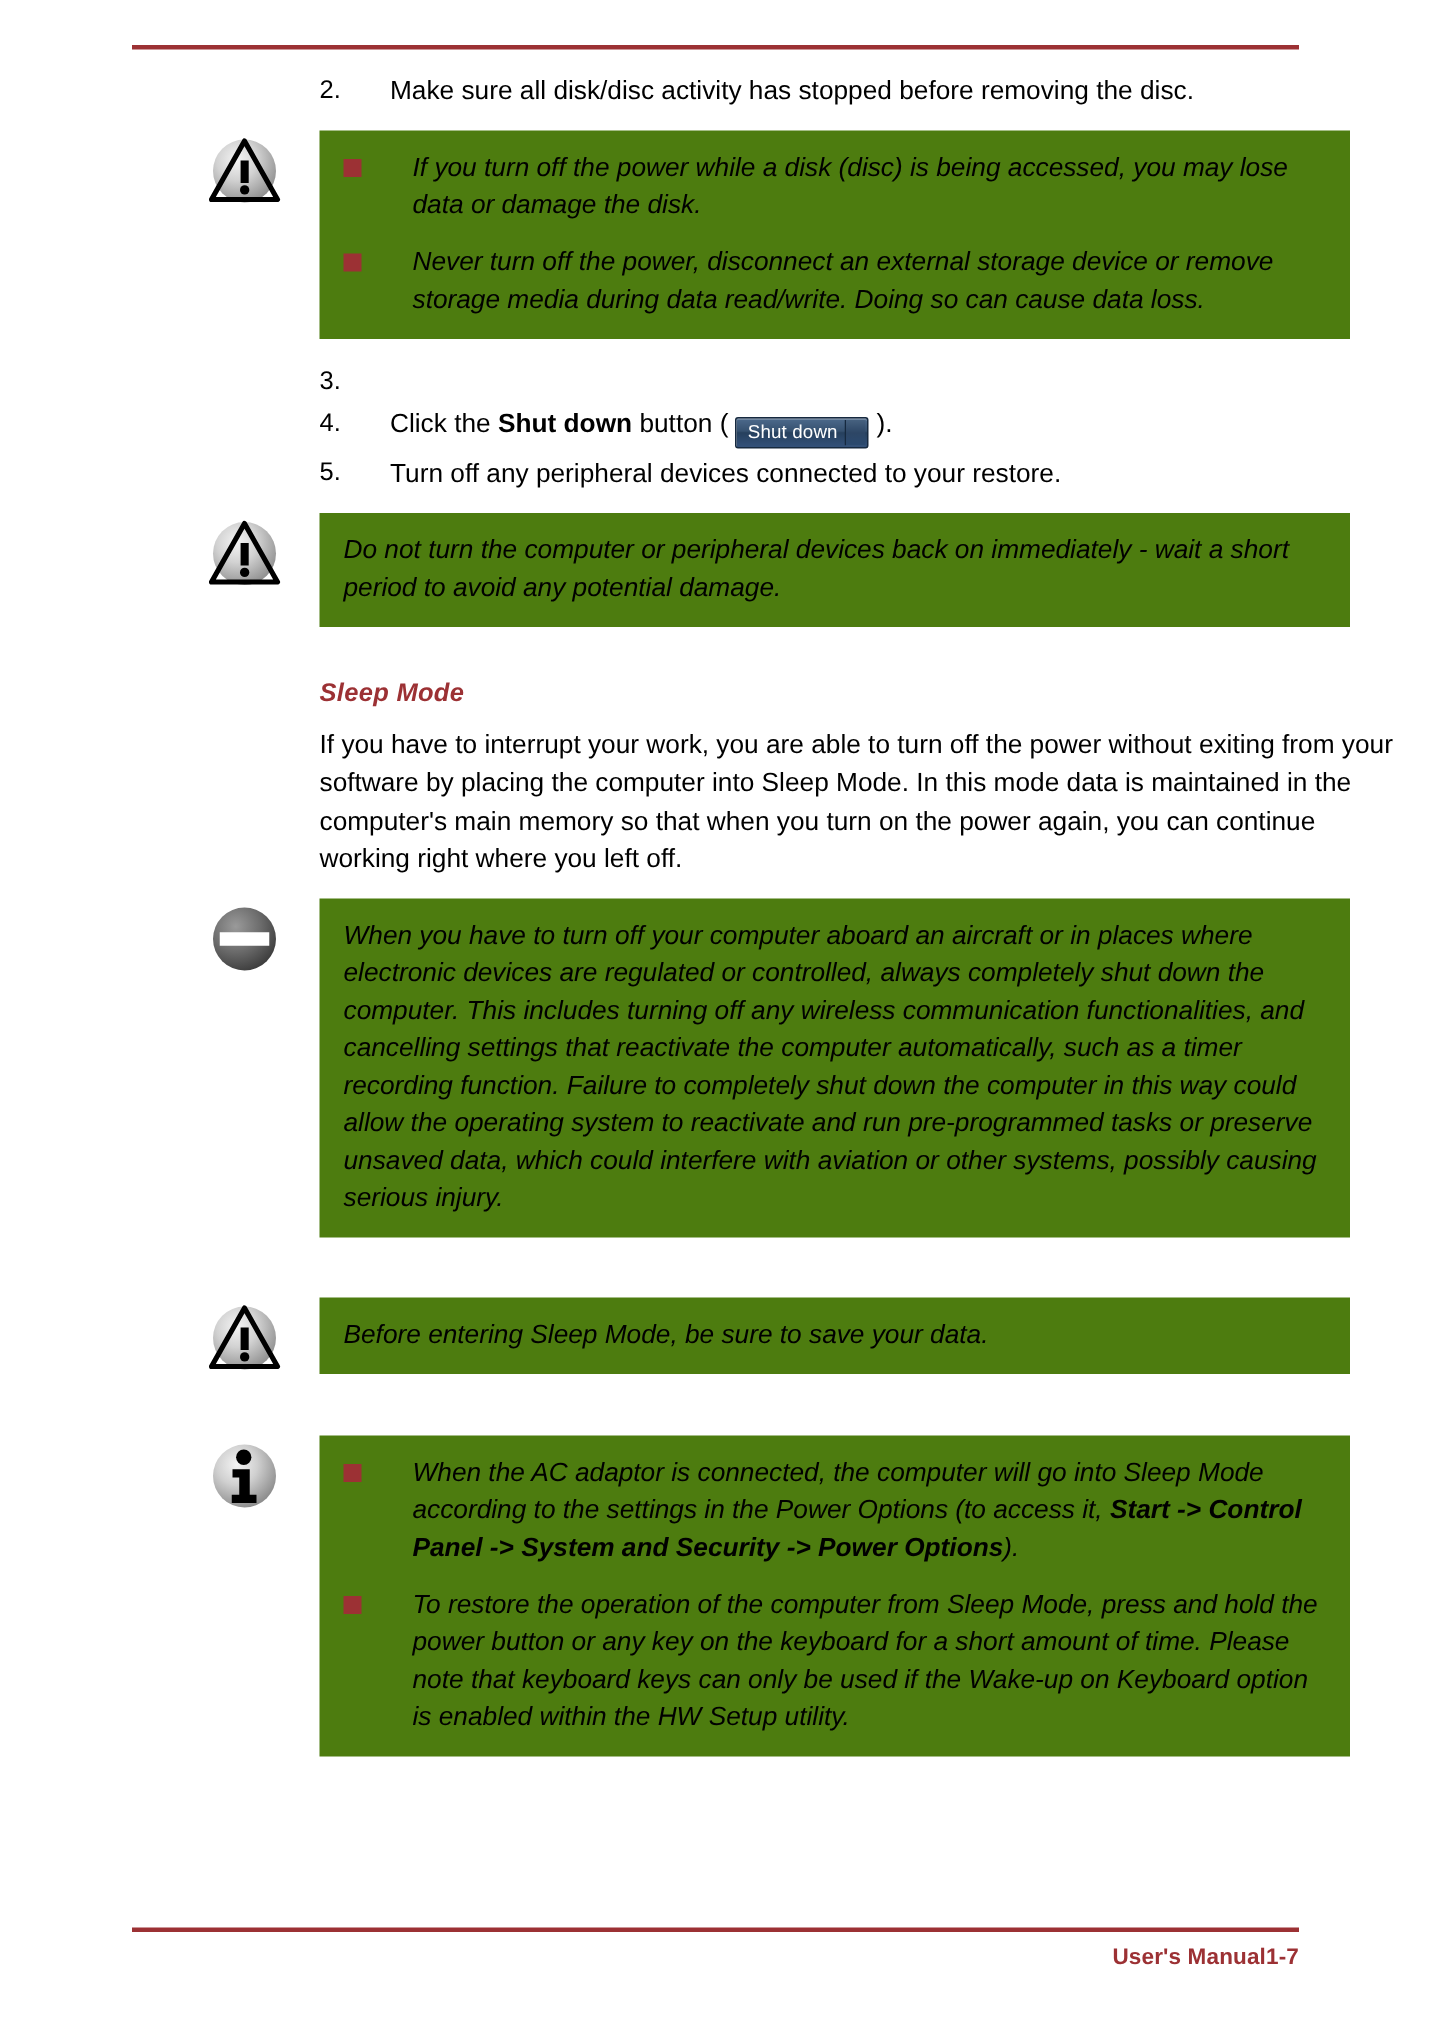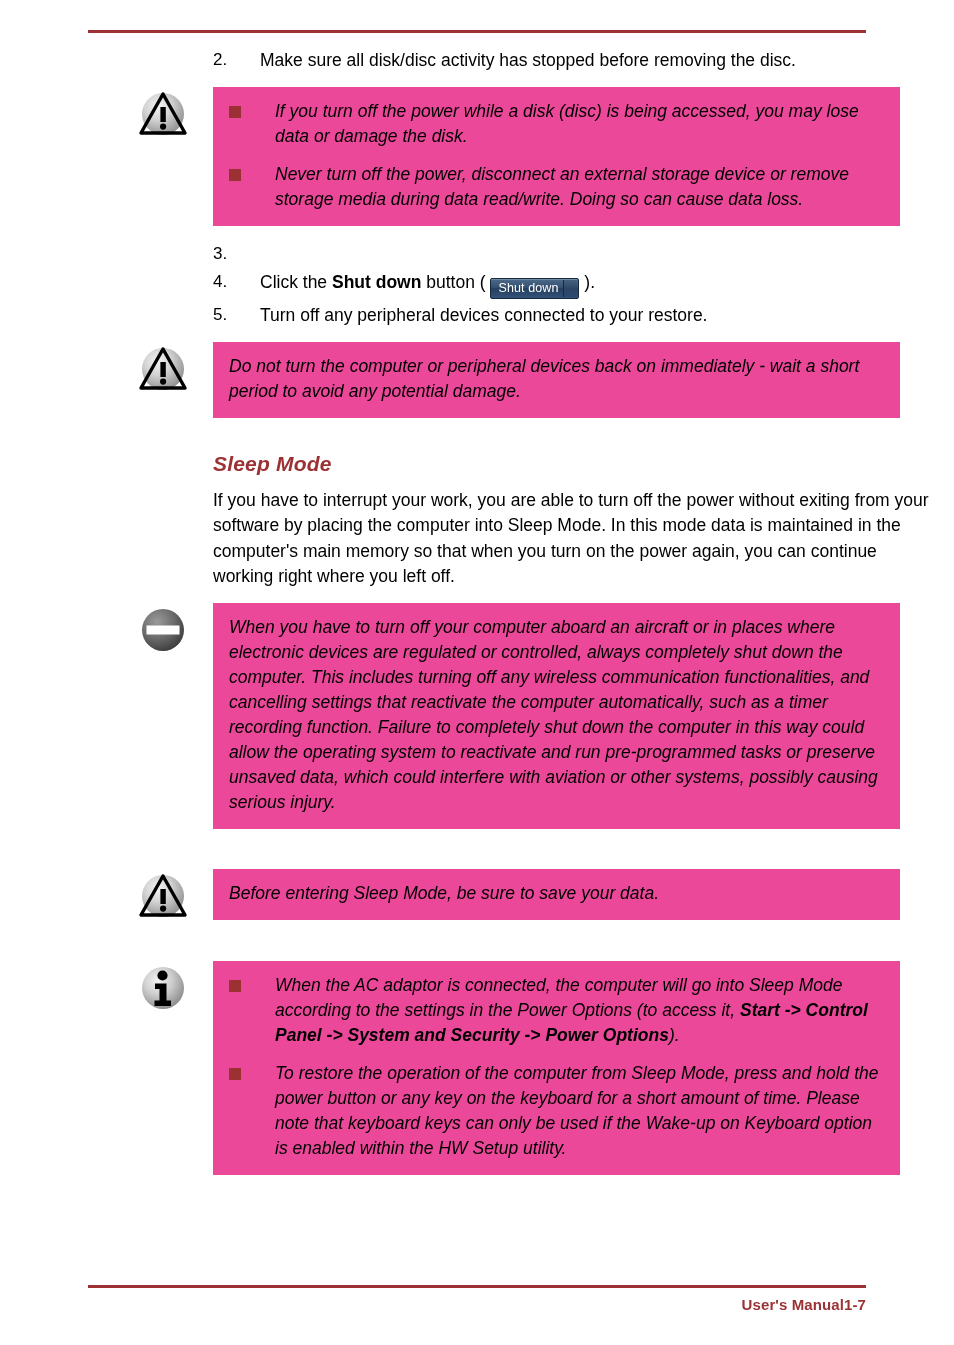--- a/index.html
+++ b/index.html
@@ -113,21 +113,21 @@
   .notebox .icon {
     position: absolute;
     left: 135px;
     top: 0;
     width: 56px;
     height: 56px;
   }
   .notebox .body {
     margin-left: 213px;
     margin-right: 54px;
-    background: #ec4899;
+    background: #4d7c0f;
     padding: 12px 16px 14px 16px;
     box-sizing: border-box;
     font-style: italic;
     font-size: 17.5px;
     line-height: 1.43;
   }
   .notebox .body p {
     margin: 0;
   }
 
@@ -151,21 +151,21 @@
     height: 12px;
     background: #9c3134;
   }
   ul.bullets li b { font-weight: bold; }
 
   
   .section-heading {
     margin: 34px 0 12px 0;
     padding-left: 213px;
     color: #9c3134;
-    font-size: 21px;
+    font-size: 17px;
     font-weight: bold;
     font-style: italic;
     letter-spacing: 0.2px;
   }
 
   
   .para {
     margin: 0;
     padding-left: 213px;
     padding-right: 18px;

